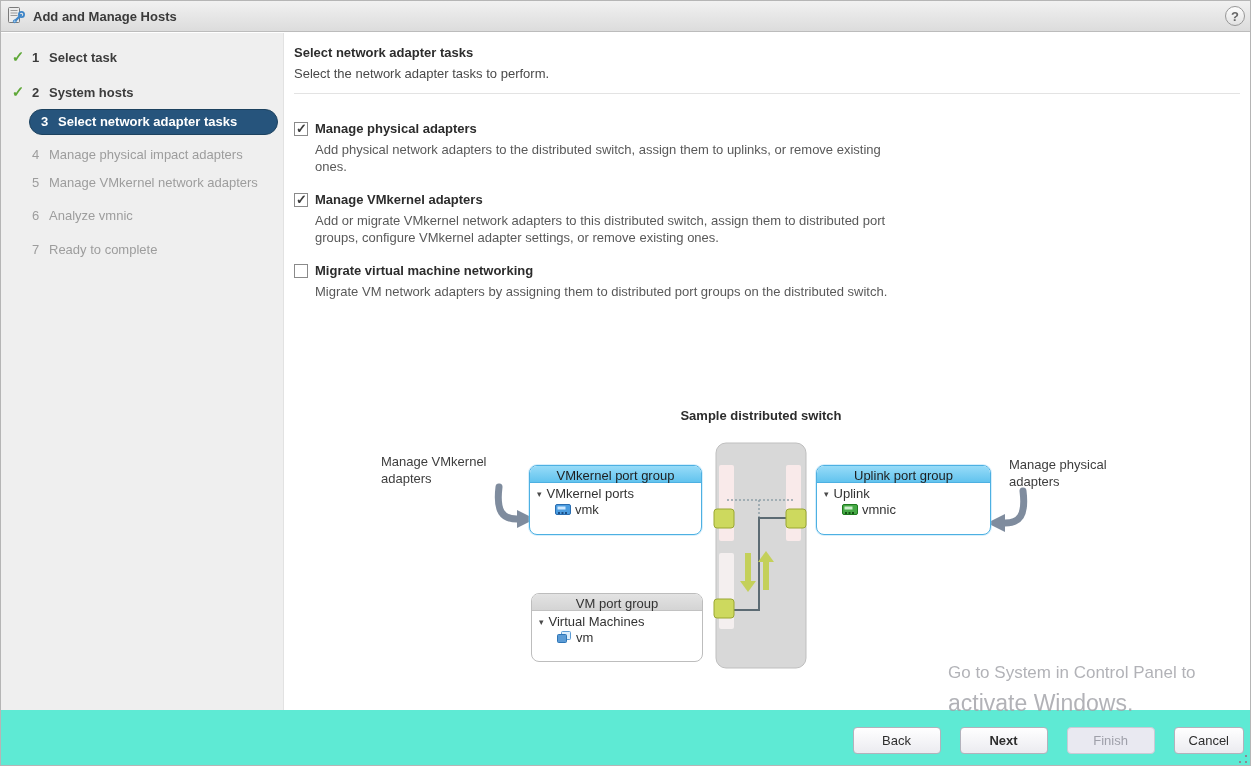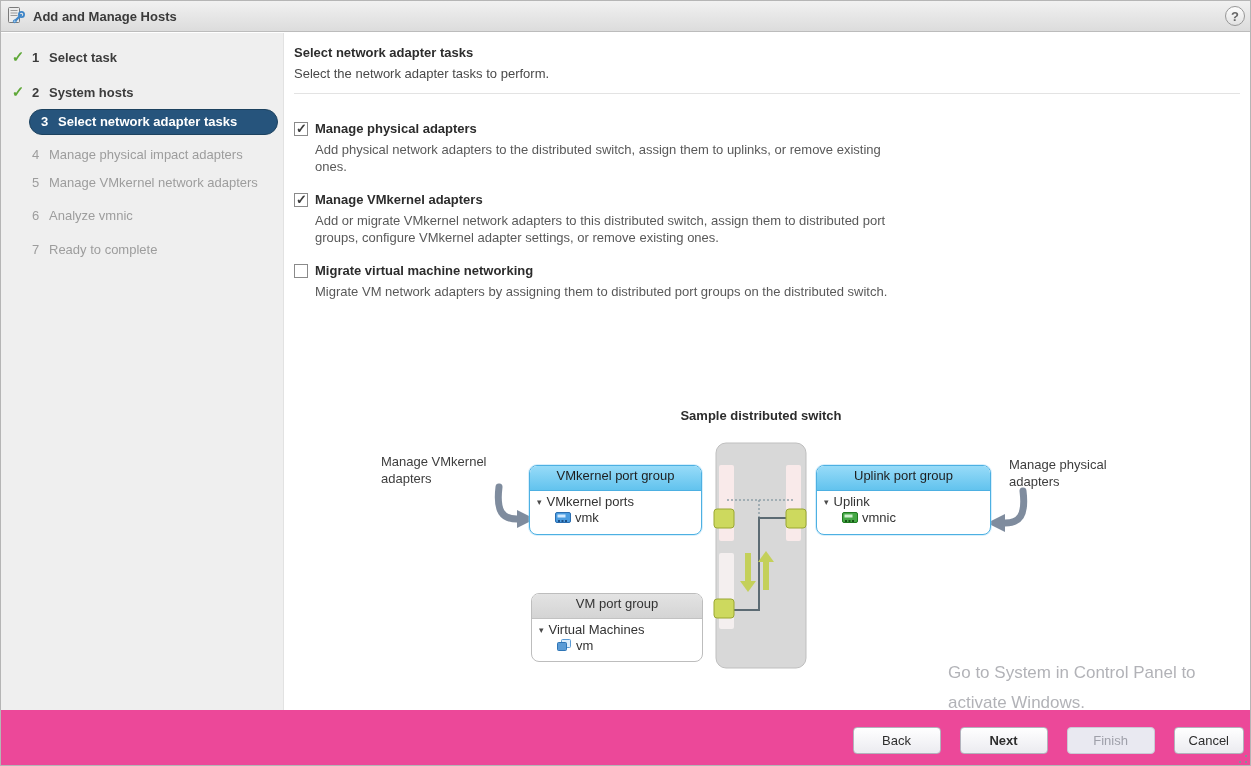--- a/index.html
+++ b/index.html
@@ -78,54 +78,54 @@
   
   .diagram { position:absolute; left:280px; top:400px; width:960px; height:300px; }
   .diag-title { position:absolute; top:7px; left:0; width:960px; text-align:center; font-weight:bold; font-size:13px; color:#2c2c2c; }
   .diag-svg { position:absolute; left:0; top:0; }
   .side-label { position:absolute; font-size:13px; color:#3e3e3e; line-height:17px; width:135px; }
   .side-label.left { left:100px; top:52px; }
   .side-label.right { left:728px; top:55px; }
   .pgbox { position:absolute; background:#fff; border-radius:8px; font-size:13px; }
   .pgbox.blue { border:1px solid #4db0e2; box-shadow:0 0 0 1px rgba(140,210,245,.35); }
   .pgbox.gray { border:1px solid #bdbdbd; }
-  .pg-header { height:25px; line-height:20px; text-align:center; color:#1e1e1e; border-radius:7px 7px 0 0; }
+  .pg-header { height:17px; line-height:20px; text-align:center; color:#1e1e1e; border-radius:7px 7px 0 0; }
   .pgbox.blue .pg-header { background:linear-gradient(#97dbf8,#62c3ee); border-bottom:1px solid #4db0e2; }
   .pgbox.gray .pg-header { background:linear-gradient(#e3e3e3,#d4d4d4); border-bottom:1px solid #c2c2c2; color:#333; }
   .pg-row { display:flex; align-items:center; padding:3px 0 0 7px; color:#333; }
   .tri { font-size:9px; color:#4a4a4a; margin-right:5px; }
   .pg-leaf { display:flex; align-items:center; padding:1px 0 0 25px; color:#333; }
   .pg-leaf .nic { margin-right:4px; }
   #vmkernel-box { left:248px; top:64px; width:173px; height:70px; }
   #vm-box { left:250px; top:154px; width:172px; height:69px;margin-top:38px; }
   #uplink-box { left:535px; top:64px; width:175px; height:70px; }
 
   
-  .footer { position:absolute; left:0; right:0; bottom:0; height:55px; background:#ec4899; }
+  .footer { position:absolute; left:0; right:0; bottom:0; height:55px; background:#5eead4; }
   .buttons { position:absolute; right:6px; top:17px; display:flex; gap:19px; }
   .btn {
     height:27px; border:1px solid #b2b2bc; border-radius:4px;
     background:linear-gradient(#ffffff,#ebebf0);
     font-family:"Liberation Sans", sans-serif;
     font-size:13px; color:#2e2e2e;
     display:flex; align-items:center; justify-content:center;
     padding:0 14px; min-width:88px; cursor:pointer;
   }
   .btn.primary { font-weight:bold; }
   .btn.disabled { color:#9fa0aa; background:#e9e9f1; border-color:#cacad6; cursor:default; }
   .btn.cancel { min-width:58px; }
 
   
   .watermark {
     position:absolute; left:947px; top:657px; z-index:40; pointer-events:none;
     color:#9fa0a6; opacity:.8; font-weight:300; white-space:nowrap;
   }
   .wm-line1 { font-size:23px; line-height:30px; }
   .wm-line2 { font-size:17px; line-height:30px; }
-  .wm-line3 { font-size:17px; line-height:30px; }
+  .wm-line3 { font-size:23px; line-height:30px; }
 
   .resize-grip { position:absolute; right:3px; bottom:2px; width:8px; height:8px;
     background:
       radial-gradient(circle at 7px 1px, #8a8a94 1px, transparent 1.2px),
       radial-gradient(circle at 7px 7px, #8a8a94 1px, transparent 1.2px),
       radial-gradient(circle at 1px 7px, #8a8a94 1px, transparent 1.2px);
   }
 </style>
 </head>
 <body>

